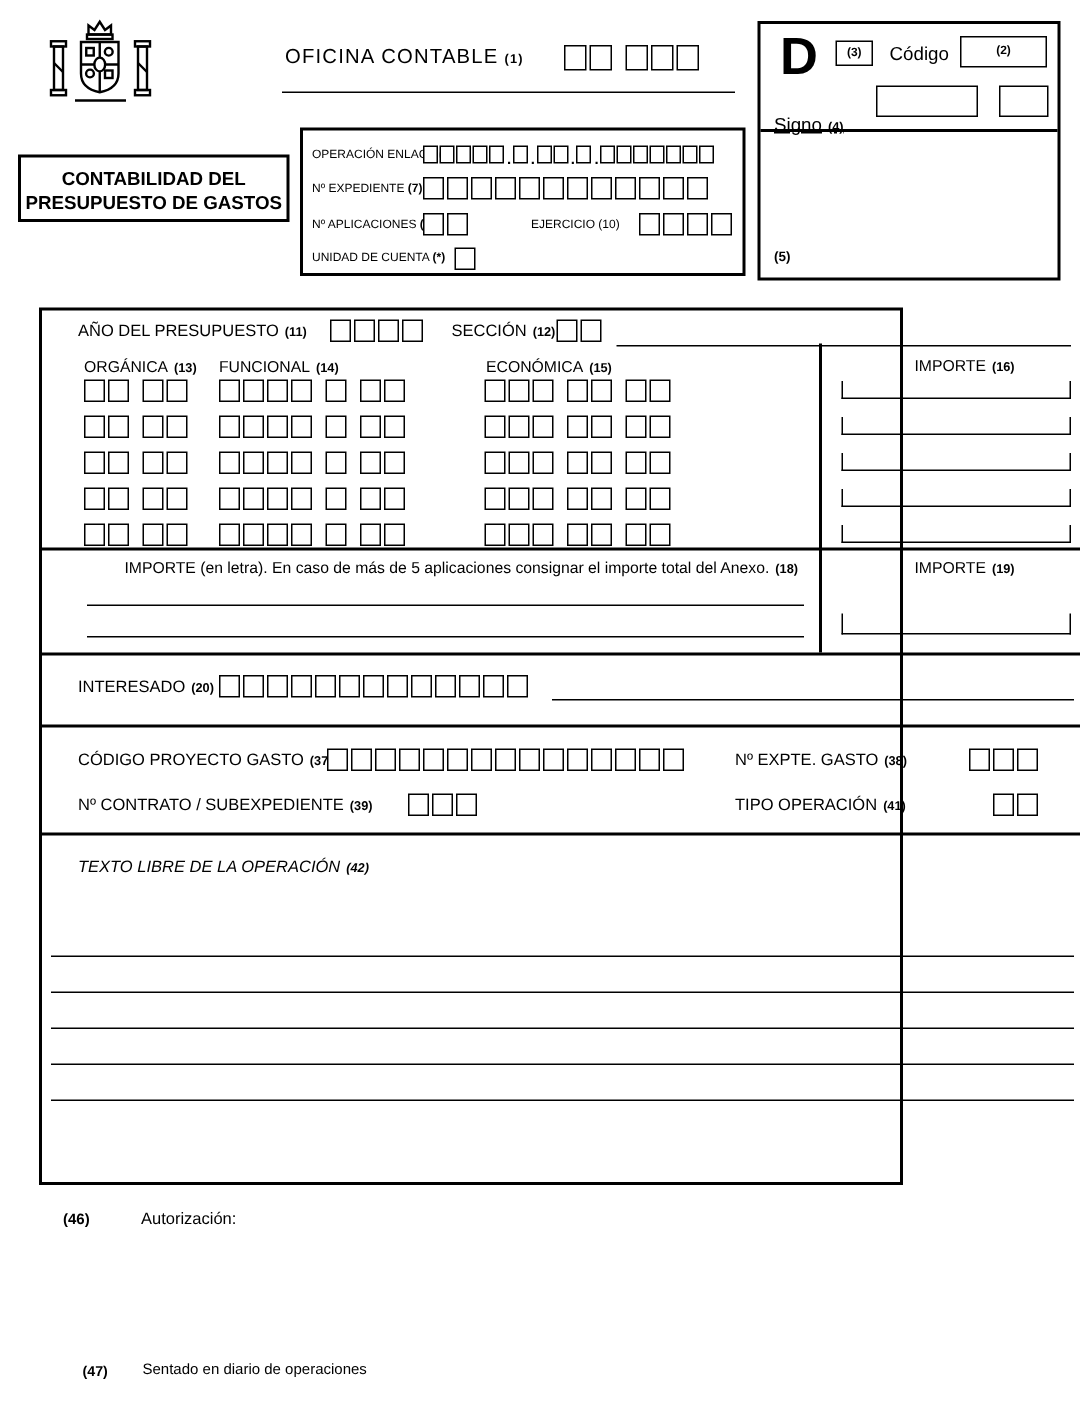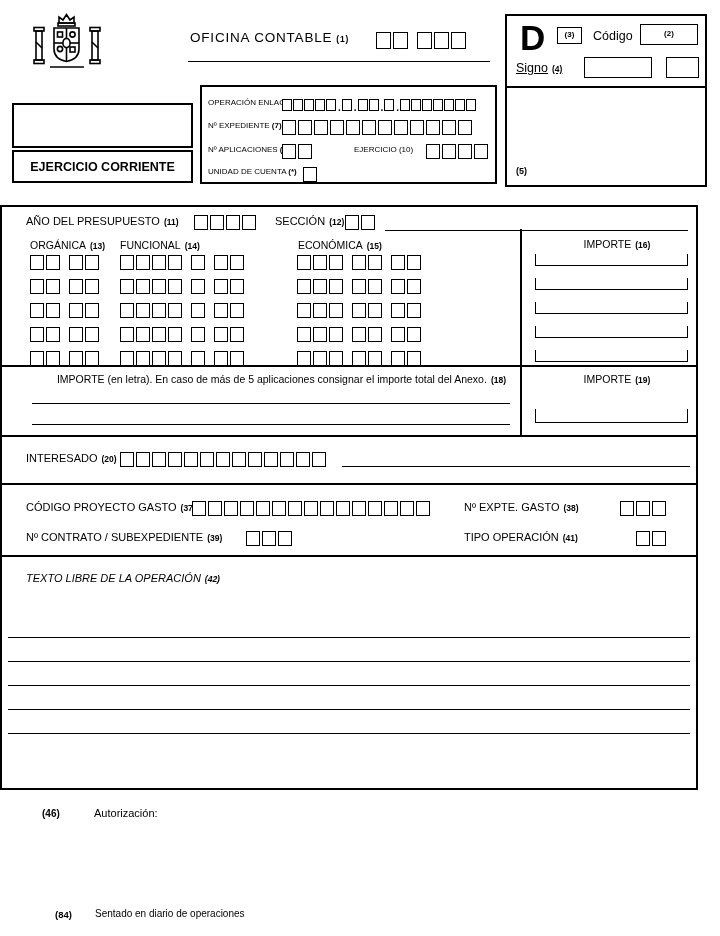--- a/index.html
+++ b/index.html
@@ -68,33 +68,32 @@
 
   <div class="abs box-frame" style="left:505px;top:14px;width:202px;height:173px;">
     <div class="abs" style="left:13px;top:2px;font-size:35px;font-weight:bold;">D</div>
     <div class="abs thin-frame" style="left:50px;top:11px;width:25px;height:17px;">
       <span class="tinybox-txt" style="line-height:14px;">(3)</span>
     </div>
     <div class="abs" style="left:86px;top:13px;font-size:12.5px;">Código</div>
     <div class="abs thin-frame" style="left:133px;top:8px;width:58px;height:21px;">
       <span class="tinybox-txt" style="line-height:18px;">(2)</span>
     </div>
-    <div class="abs" style="left:9px;top:45px;font-size:12.5px;text-decoration:underline;">
+    <div class="abs" style="left:9px;top:60px;font-size:12.5px;text-decoration:underline;">
       <span>Signo</span><span class="ref">(4)</span>
     </div>
     <div class="abs thin-frame" style="left:77px;top:41px;width:68px;height:21px;"></div>
     <div class="abs thin-frame" style="left:159px;top:41px;width:33px;height:21px;"></div>
     <div class="abs" style="left:0;top:70px;width:198px;height:0;border-top:2px solid #000;"></div>
     <div class="abs" style="left:9px;top:150px;font-size:9px;font-weight:bold;">(5)</div>
   </div>
 
   <div class="abs box-frame" style="left:12px;top:103px;width:181px;height:45px;padding-top:6px;">
-  </div>
-  <div class="abs box-frame" style="left:12px;top:150px;width:181px;height:33px;">
-    <span class="title-line" style="line-height:30px;">EJERCICIO CORRIENTE</span>
+    <span class="title-line">CONTABILIDAD DEL</span>
+    <span class="title-line">PRESUPUESTO DE GASTOS</span>
   </div>
 
   <div class="abs box-frame" style="left:200px;top:85px;width:297px;height:99px;">
     <div class="abs lbl-sm" style="left:6px;top:11px;">
       <span>OPERACIÓN ENLACE</span> <span style="font-weight:bold;">(6)</span>
     </div>
     <span class="abs boxes-sm" style="left:80px;top:7px;"><span class="seg"><span class="bx"></span><span class="bx"></span><span class="bx"></span><span class="bx"></span><span class="bx"></span></span><span class="dot">.</span><span class="seg"><span class="bx"></span></span><span class="dot">.</span><span class="seg"><span class="bx"></span><span class="bx"></span></span><span class="dot">.</span><span class="seg"><span class="bx"></span></span><span class="dot">.</span><span class="seg"><span class="bx"></span><span class="bx"></span><span class="bx"></span><span class="bx"></span><span class="bx"></span><span class="bx"></span><span class="bx"></span></span></span>
 
     <div class="abs lbl-sm" style="left:6px;top:34px;">
       <span>Nº EXPEDIENTE</span> <span style="font-weight:bold;">(7)</span>
@@ -109,21 +108,21 @@
       <span>EJERCICIO</span> <span style="font-weight:normal;">(10)</span>
     </div>
     <span class="abs" style="left:224px;top:54px;"><span class="seg"><span class="bx"></span><span class="bx"></span><span class="bx"></span><span class="bx"></span></span></span>
 
     <div class="abs lbl-sm" style="left:6px;top:80px;">
       <span>UNIDAD DE CUENTA</span> <span style="font-weight:bold;">(*)</span>
     </div>
     <span class="abs" style="left:101px;top:77px;"><span class="seg"><span class="bx"></span></span></span>
   </div>
 
-  <div class="abs box-frame" style="left:0;top:205px;width:698px;height:585px;">
+  <div class="abs box-frame" style="left:26px;top:205px;width:576px;height:585px;">
 
     <div class="abs lbl" style="left:24px;top:8px;font-size:11px;">
       <span>AÑO DEL PRESUPUESTO</span><span class="ref">(11)</span>
     </div>
     <span class="abs" style="left:192px;top:5px;"><span class="seg"><span class="bx"></span><span class="bx"></span><span class="bx"></span><span class="bx"></span></span></span>
     <div class="abs lbl" style="left:273px;top:8px;font-size:11px;">
       <span>SECCIÓN</span><span class="ref">(12)</span>
     </div>
     <span class="abs" style="left:343px;top:5px;"><span class="seg"><span class="bx"></span><span class="bx"></span></span></span>
     <div class="wline" style="left:383px;top:23px;width:303px;"></div>
@@ -216,16 +215,16 @@
     <div class="wline" style="left:6px;top:430px;width:682px;"></div>
     <div class="wline" style="left:6px;top:454px;width:682px;"></div>
     <div class="wline" style="left:6px;top:478px;width:682px;"></div>
     <div class="wline" style="left:6px;top:502px;width:682px;"></div>
     <div class="wline" style="left:6px;top:526px;width:682px;"></div>
   </div>
 
   <div class="abs" style="left:42px;top:808px;font-size:10px;font-weight:bold;">(46)</div>
   <div class="abs" style="left:94px;top:807px;font-size:11px;">Autorización:</div>
 
-  <div class="abs" style="left:55px;top:909px;font-size:9.5px;font-weight:bold;">(84)</div>
+  <div class="abs" style="left:55px;top:909px;font-size:9.5px;font-weight:bold;">(47)</div>
   <div class="abs" style="left:95px;top:908px;font-size:10px;text-align:center;">Sentado en diario de operaciones</div>
 
 </div>
 
 </body></html>

